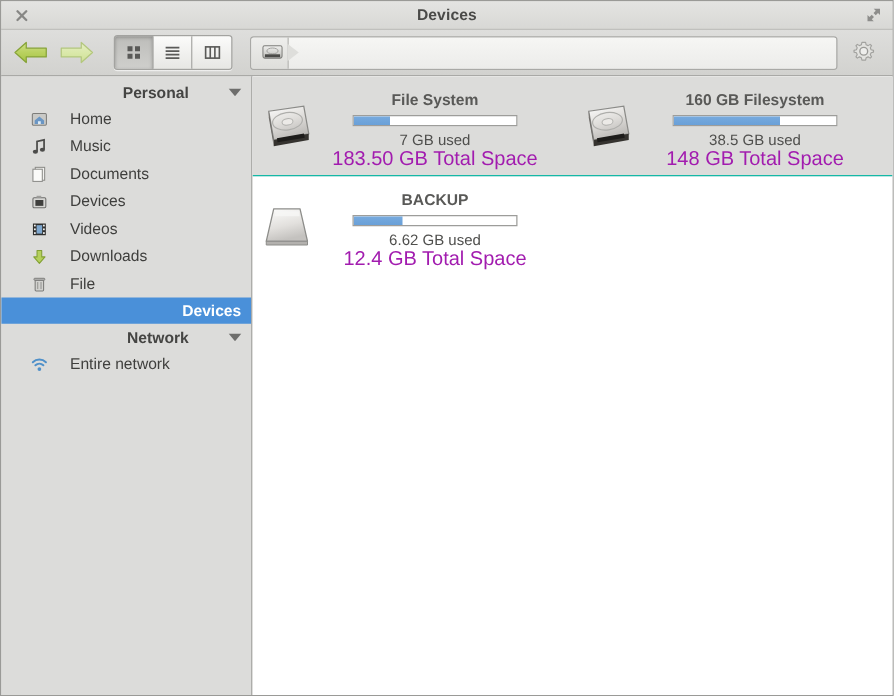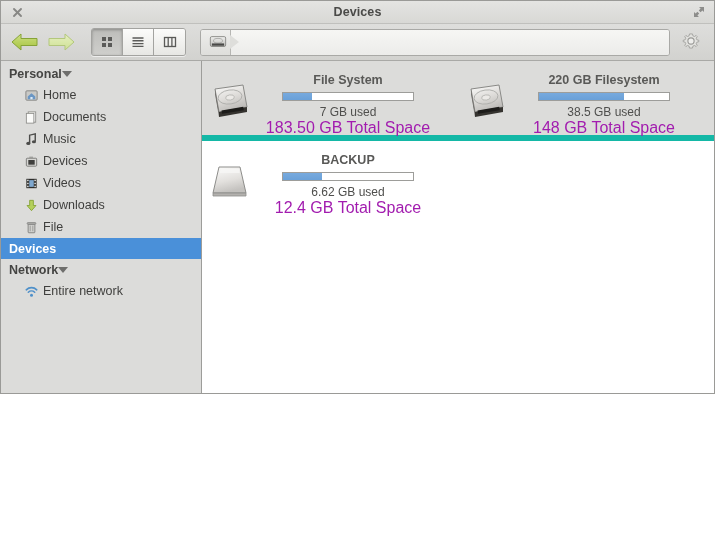--- a/index.html
+++ b/index.html
@@ -12,21 +12,21 @@
     height: 557px;
     font-family: "Liberation Sans", sans-serif;
     font-size: 12px;
     color: #3c3c3c;
     overflow: hidden;
   }
 
   .window {
     position: relative;
     width: 715px;
-    height: 394px;
+    height: 557px;
     box-sizing: border-box;
     background: #d8d8d6;
     display: flex;
     flex-direction: column;
     border: 1px solid #9a9a97;
   }
 
   
   .titlebar {
     position: relative;
@@ -186,38 +186,39 @@
   }
   .sb-header {
     display: flex;
     align-items: center;
     height: 21px;
     padding: 0 8px 0 8px;
     font-weight: bold;
     font-size: 12.5px;
     color: #454543;
     cursor: pointer;
-    justify-content: flex-start;
+    justify-content: flex-end;
+    gap: 32px;
   }
   .sb-header.selected {
     background: #4a90d9;
     color: #ffffff;
   }
   .sb-tri {
     width: 0; height: 0;
     border-left: 5px solid transparent;
     border-right: 5px solid transparent;
     border-top: 6px solid #6e6e6c;
   }
   .sb-item {
     display: flex;
     align-items: center;
     height: 22px;
     padding-left: 22px;
-    gap: 4px;
+    gap: 17px;
     cursor: pointer;
     font-size: 12.5px;
     color: #3f3f3d;
   }
   .sb-icon {
     width: 16px;
     height: 16px;
     display: flex;
     align-items: center;
     justify-content: center;
@@ -232,21 +233,21 @@
     overflow: hidden;
     display: flex;
     flex-direction: column;
   }
   .device-row {
     display: flex;
     box-sizing: border-box;
   }
   .device-row.band {
     background: #dcdcda;
-    border-bottom: 6px solid #14b8a6;
+    border-bottom: 1px solid #14b8a6;
     height: 80px;
   }
   .device-row.plain {
     height: 90px;
   }
   .device-cell {
     flex: 0 0 50%;
     display: flex;
     align-items: flex-start;
     box-sizing: border-box;
@@ -422,36 +423,36 @@
             <path d="M4 9 L8 5.6 L12 9 L12 12 L4 12 Z" fill="#6a96c4"></path>
             <rect x="6.8" y="9.6" width="2.4" height="2.4" fill="#ddebf7"></rect>
           </svg>
         </span>
         <span>Home</span>
       </div>
 
       <div class="sb-item">
         <span class="sb-icon">
           <svg width="15" height="15" viewBox="0 0 16 16">
-            <rect x="4.5" y="2" width="8" height="11" fill="#f2f2f0" stroke="#8c8c89" stroke-width="0.9"></rect>
-            <rect x="2.5" y="3.6" width="8" height="10.4" fill="#fbfbf9" stroke="#8c8c89" stroke-width="0.9"></rect>
-          </svg>
-        </span>
-        <span>Documents</span>
-      </div>
-
-      <div class="sb-item">
-        <span class="sb-icon">
-          <svg width="15" height="15" viewBox="0 0 16 16">
             <path d="M6 12 L6 3.4 L12 2 L12 10" fill="none" stroke="#4c4c4a" stroke-width="1.5"></path>
             <ellipse cx="4.6" cy="12.2" rx="2.2" ry="1.7" fill="#4c4c4a"></ellipse>
             <ellipse cx="10.6" cy="10.4" rx="2.2" ry="1.7" fill="#4c4c4a"></ellipse>
           </svg>
         </span>
         <span>Music</span>
+      </div>
+
+      <div class="sb-item">
+        <span class="sb-icon">
+          <svg width="15" height="15" viewBox="0 0 16 16">
+            <rect x="4.5" y="2" width="8" height="11" fill="#f2f2f0" stroke="#8c8c89" stroke-width="0.9"></rect>
+            <rect x="2.5" y="3.6" width="8" height="10.4" fill="#fbfbf9" stroke="#8c8c89" stroke-width="0.9"></rect>
+          </svg>
+        </span>
+        <span>Documents</span>
       </div>
 
       <div class="sb-item">
         <span class="sb-icon">
           <svg width="15" height="15" viewBox="0 0 16 16">
             <rect x="2.5" y="4.5" width="11" height="8.5" rx="1" fill="#d6d6d3" stroke="#6e6e6c" stroke-width="0.9"></rect>
             <rect x="4.6" y="6.4" width="6.8" height="5" fill="#3f3f3d"></rect>
             <rect x="5.6" y="2.8" width="4" height="1.7" fill="#9e9e9b"></rect>
           </svg>
         </span>
@@ -566,21 +567,21 @@
               </defs>
               <path d="M9 10 L37 6 L41 28 L13 33 Z" fill="url(#hd2)" stroke="#8a8a87" stroke-width="1"></path>
               <ellipse cx="24" cy="18" rx="12" ry="7" fill="none" stroke="#aeaeab" stroke-width="0.9" transform="rotate(-8 24 18)"></ellipse>
               <ellipse cx="24" cy="18.5" rx="4.4" ry="2.6" fill="#eceae7" stroke="#b2b2af" stroke-width="0.8" transform="rotate(-8 24 18.5)"></ellipse>
               <path d="M13 33 L41 28 L41 33 L13 38 Z" fill="#35332f"></path>
               <path d="M9 10 L13 33 L13 38 L9 15 Z" fill="#6f6d6a"></path>
               <rect x="15.5" y="31.5" width="22" height="3.4" fill="#1d1c1a" transform="rotate(-9.5 15.5 31.5)"></rect>
             </svg>
           </div>
           <div class="dev-info">
-            <div class="dev-name">220 GB Filesystem</div>
+            <div class="dev-name">160 GB Filesystem</div>
             <div class="dev-bar">
               <div class="dev-bar-fill" style="width: 65%;"></div>
             </div>
             <div class="dev-used">38.5 GB used</div>
             <div class="dev-total">148 GB Total Space</div>
           </div>
         </div>
       </div>
 
       <div class="device-row plain">

